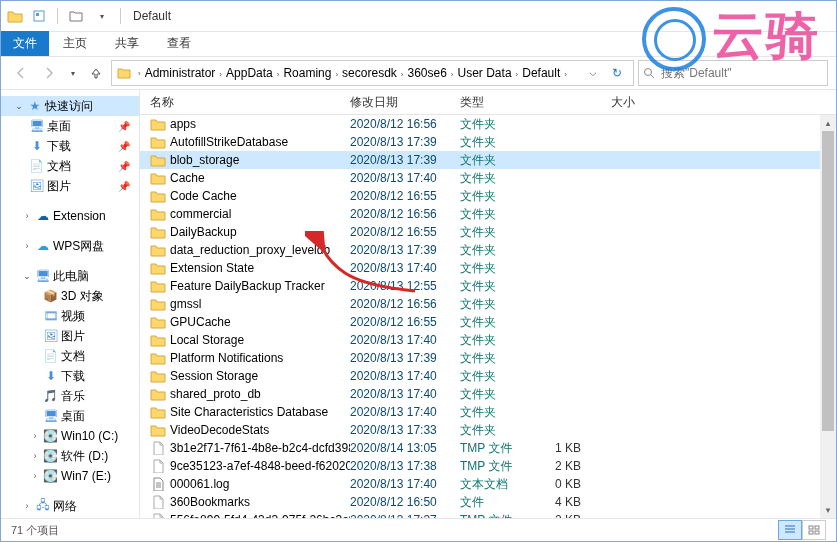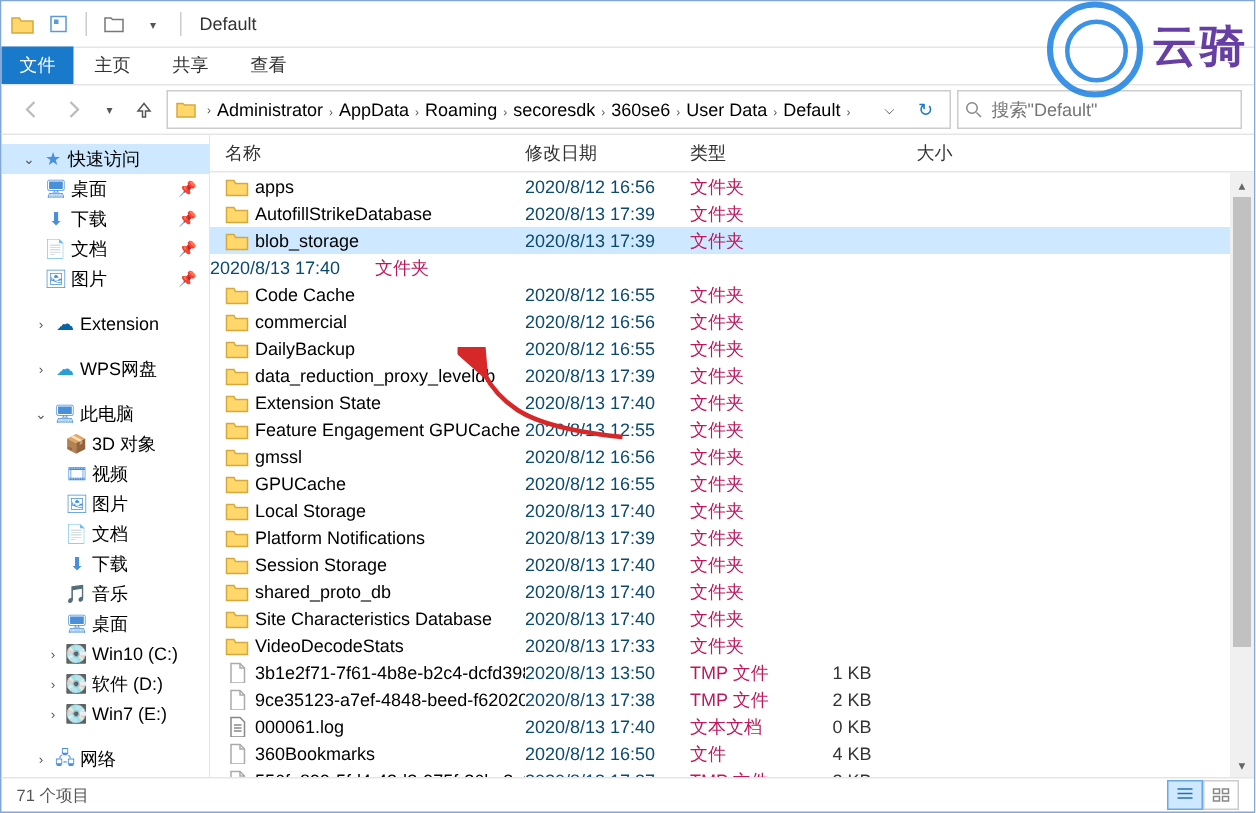--- a/index.html
+++ b/index.html
@@ -37,29 +37,29 @@
 .cols{height:24px;border-bottom:1px solid #e5e5e5;display:flex;align-items:center;font-size:12px;color:#333}
 .col-name{width:200px;padding-left:10px}
 .col-date{width:110px}
 .col-type{width:95px}
 .col-size{width:80px;text-align:right;padding-right:26px}
 .rows{flex:1;overflow-y:auto;position:relative}
 .row{height:18px;display:flex;align-items:center;font-size:12px;padding:0}
 .row.sel{background:#cde8ff}
 .c-name{width:200px;padding-left:10px;display:flex;align-items:flex-end;gap:4px;white-space:nowrap;overflow:hidden}
 .c-date{width:110px;color:#0c4a6e}
-.c-type{width:95px;color:#be185d}
+.c-type{width:95px;color:#0f766e}
 .c-size{width:80px;text-align:left;padding-right:26px;color:#333}
 .file-ico{width:16px;height:14px;display:inline-flex;align-items:center;justify-content:center;flex-shrink:0}
 .status{height:22px;border-top:1px solid #e5e5e5;display:flex;align-items:center;padding:0 10px;font-size:11px;color:#555;justify-content:space-between}
 .view-toggles{display:flex;gap:0}
 .vt{width:22px;height:18px;border:1px solid #ccc;display:inline-flex;align-items:center;justify-content:center;font-size:10px}
 .vt.active{background:#cde8ff;border-color:#6aa9e0}
 .arrow-annotation{position:absolute;left:165px;top:116px;pointer-events:none;z-index:50}
-.watermark{position:absolute;right:4px;top:0;pointer-events:none;z-index:60;color:#4c1d95;font-size:30px;font-weight:bold;white-space:nowrap;opacity:.85;letter-spacing:2px}
+.watermark{position:absolute;right:16px;top:0;pointer-events:none;z-index:60;color:#ec4899;font-size:52px;font-weight:bold;white-space:nowrap;opacity:.85;letter-spacing:2px}
 .wm-circle{display:inline-block;width:56px;height:56px;border:4px solid #1b7fe0;border-radius:50%;vertical-align:middle;position:relative;margin-right:6px}
 .wm-circle::before{content:"";position:absolute;left:8px;top:8px;width:36px;height:36px;border:3px solid #1b7fe0;border-radius:50%}
 .scrollbar-v{position:absolute;right:0;top:0;bottom:0;width:16px;background:#f0f0f0}
 .sb-up,.sb-down{height:16px;display:flex;align-items:center;justify-content:center;color:#666;font-size:9px}
 .sb-thumb{position:absolute;left:2px;right:2px;top:16px;height:300px;background:#c1c1c1}
 svg{display:block}
 </style>
 </head>
 <body>
 
@@ -289,20 +289,28 @@
                   <path d="M1 2h5l1 2h8v8H1z" fill="#ffd76b" stroke="#d6a93e"></path>
                 </svg>
               </span>
               <span>blob_storage</span>
             </div>
             <div class="c-date">2020/8/13 17:39</div>
             <div class="c-type">文件夹</div>
             <div class="c-size"></div>
           </div>
           <div class="row">
+            <div class="c-name">
+              <span class="file-ico">
+                <svg width="16" height="13" viewBox="0 0 16 13">
+                  <path d="M1 2h5l1 2h8v8H1z" fill="#ffd76b" stroke="#d6a93e"></path>
+                </svg>
+              </span>
+              <span>Cache</span>
+            </div>
             <div class="c-date">2020/8/13 17:40</div>
             <div class="c-type">文件夹</div>
             <div class="c-size"></div>
           </div>
           <div class="row">
             <div class="c-name">
               <span class="file-ico">
                 <svg width="16" height="13" viewBox="0 0 16 13">
                   <path d="M1 2h5l1 2h8v8H1z" fill="#ffd76b" stroke="#d6a93e"></path>
                 </svg>
@@ -365,21 +373,21 @@
             <div class="c-type">文件夹</div>
             <div class="c-size"></div>
           </div>
           <div class="row">
             <div class="c-name">
               <span class="file-ico">
                 <svg width="16" height="13" viewBox="0 0 16 13">
                   <path d="M1 2h5l1 2h8v8H1z" fill="#ffd76b" stroke="#d6a93e"></path>
                 </svg>
               </span>
-              <span>Feature Engagement GPUCache</span>
+              <span>Feature DailyBackup Tracker</span>
             </div>
             <div class="c-date">2020/8/13 12:55</div>
             <div class="c-type">文件夹</div>
             <div class="c-size"></div>
           </div>
           <div class="row">
             <div class="c-name">
               <span class="file-ico">
                 <svg width="16" height="13" viewBox="0 0 16 13">
                   <path d="M1 2h5l1 2h8v8H1z" fill="#ffd76b" stroke="#d6a93e"></path>
@@ -485,21 +493,21 @@
           <div class="row">
             <div class="c-name">
               <span class="file-ico">
                 <svg width="13" height="15" viewBox="0 0 13 15">
                   <path d="M2 1h6l3 3v10H2z" fill="#fff" stroke="#aaa"></path>
                   <path d="M8 1v3h3" fill="none" stroke="#aaa"></path>
                 </svg>
               </span>
               <span>3b1e2f71-7f61-4b8e-b2c4-dcfd398d...</span>
             </div>
-            <div class="c-date">2020/8/13 13:50</div>
+            <div class="c-date">2020/8/14 13:05</div>
             <div class="c-type">TMP 文件</div>
             <div class="c-size">1 KB</div>
           </div>
           <div class="row">
             <div class="c-name">
               <span class="file-ico">
                 <svg width="13" height="15" viewBox="0 0 13 15">
                   <path d="M2 1h6l3 3v10H2z" fill="#fff" stroke="#aaa"></path>
                   <path d="M8 1v3h3" fill="none" stroke="#aaa"></path>
                 </svg>

